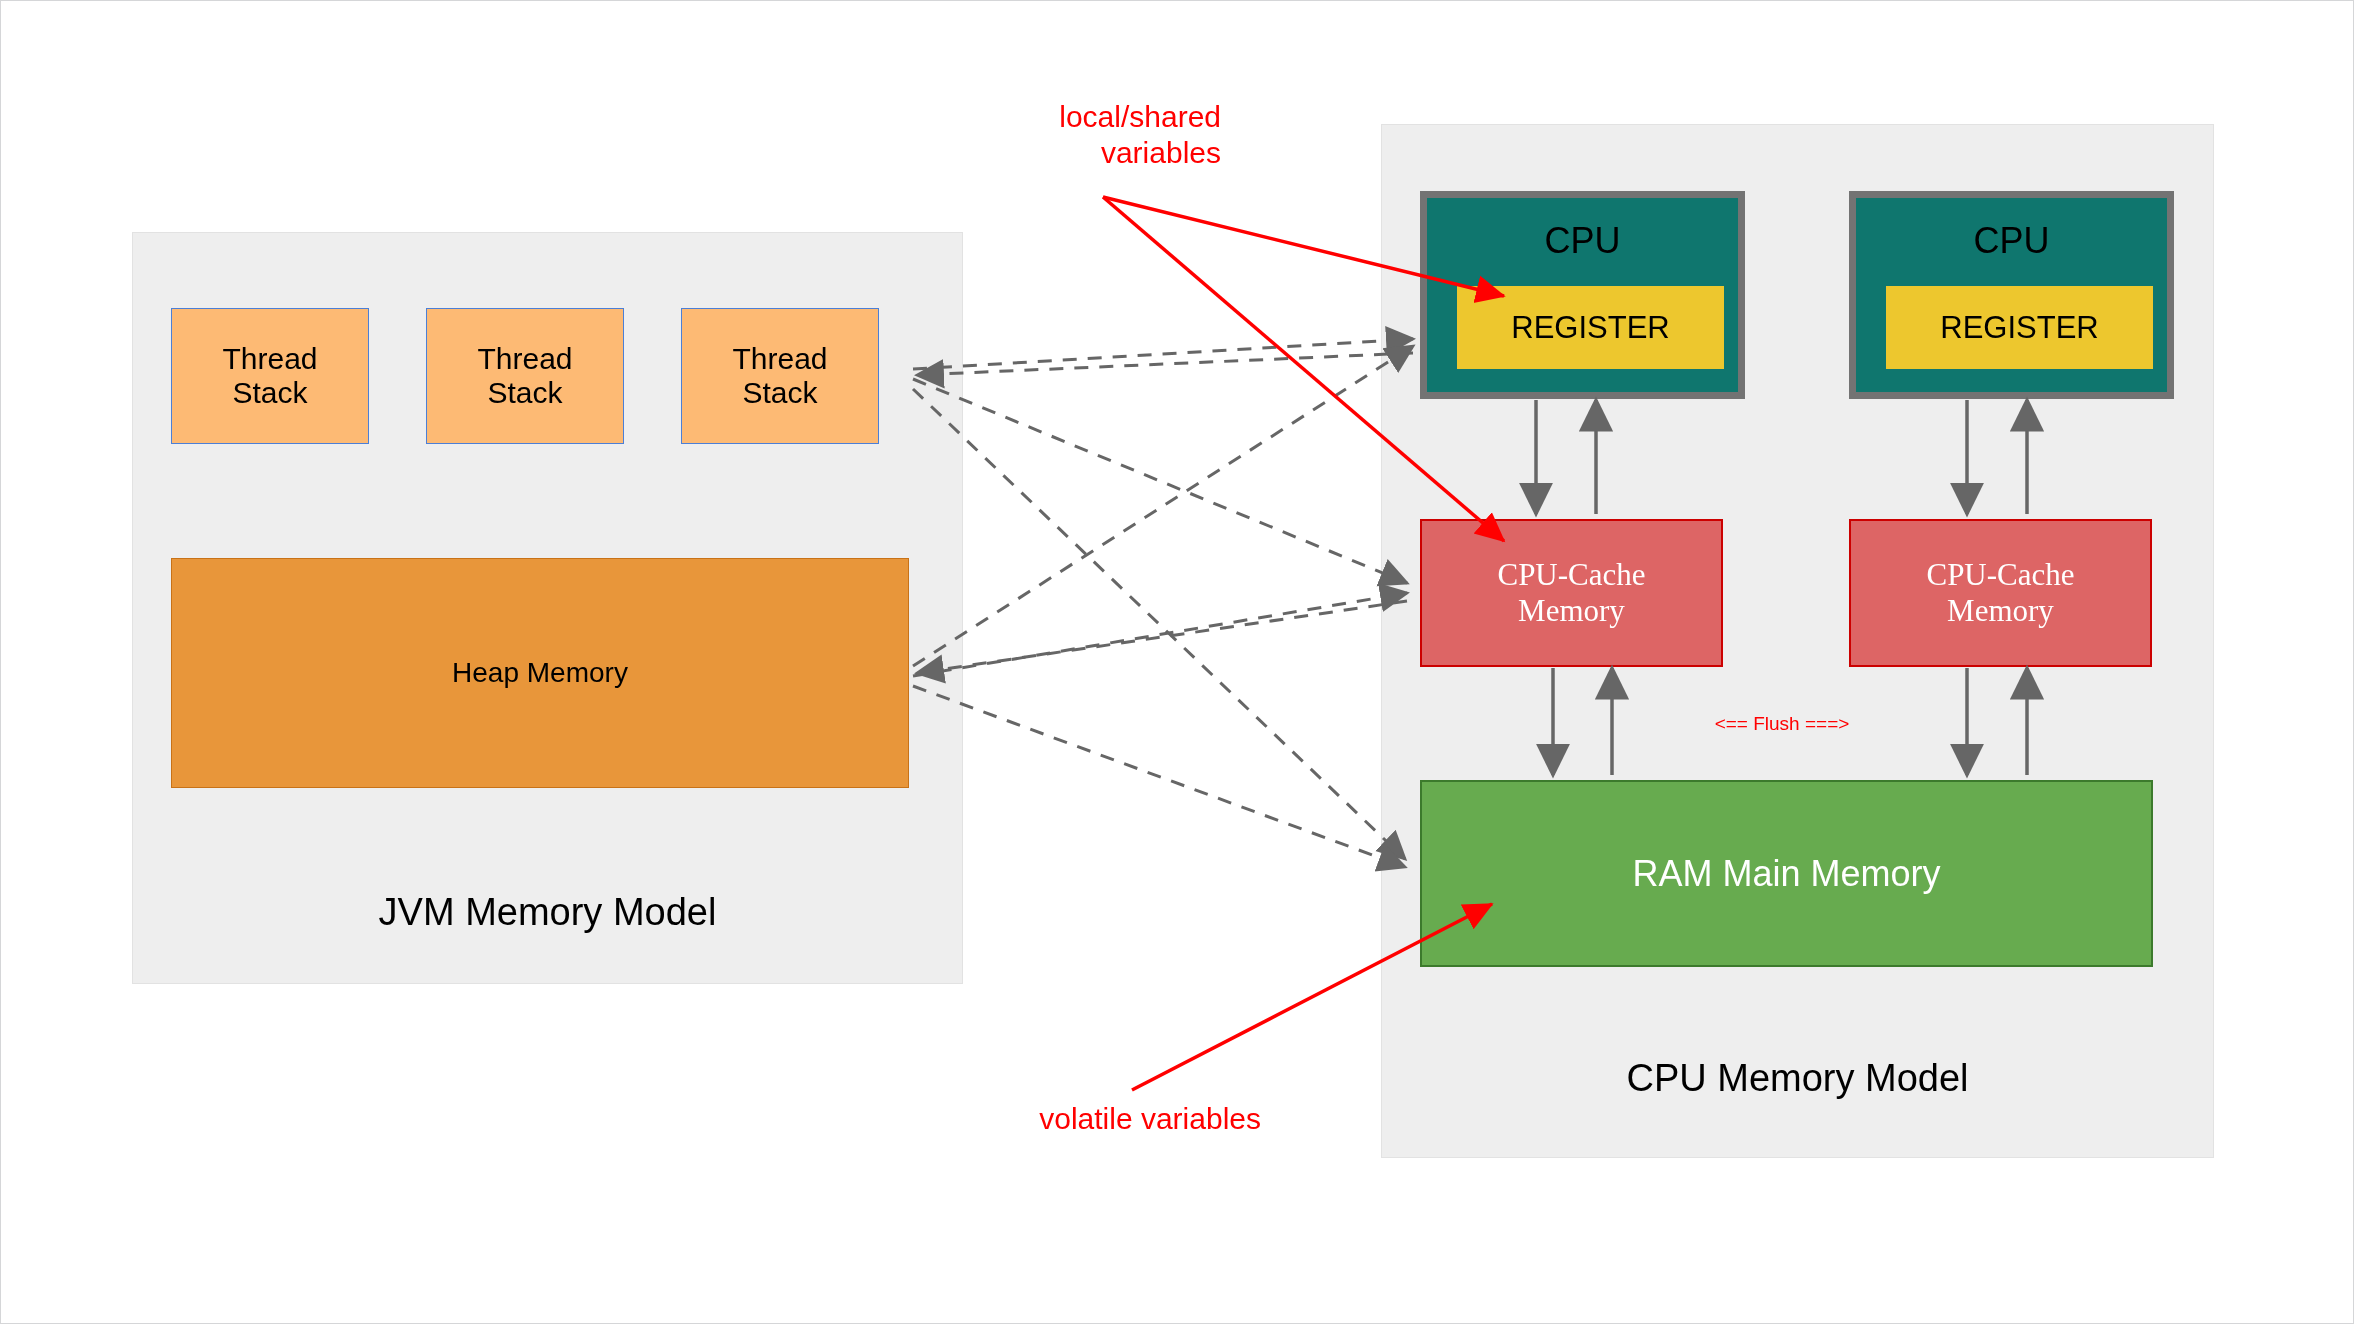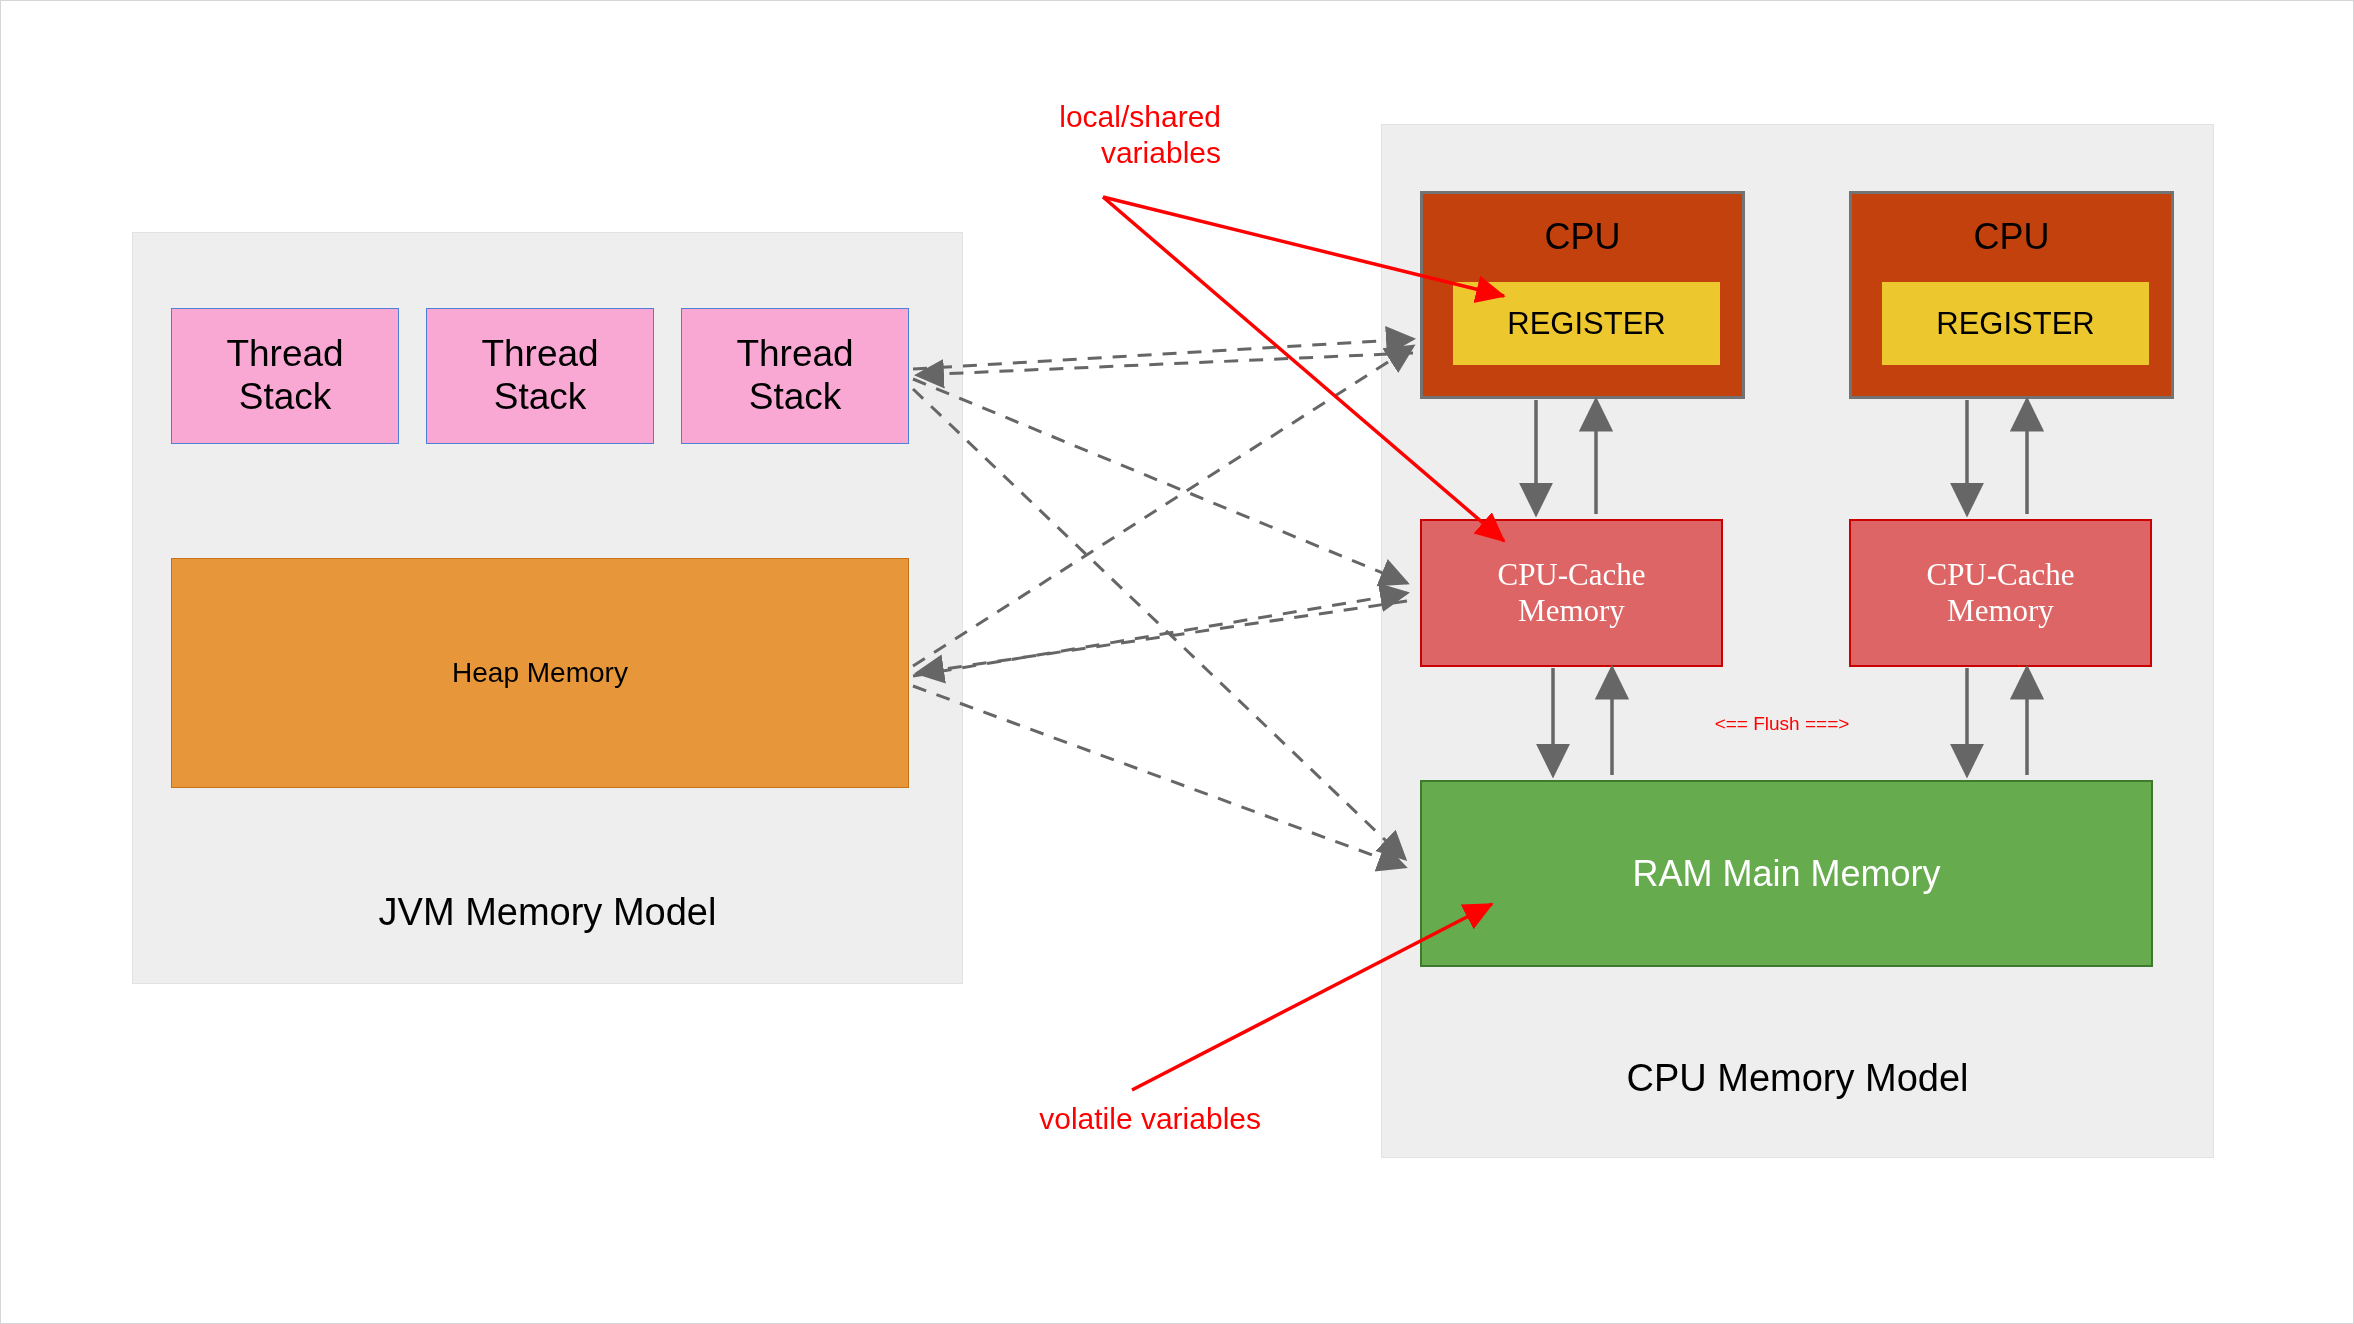--- a/index.html
+++ b/index.html
@@ -47,25 +47,25 @@
     box-sizing: border-box;
     display: flex;
     align-items: center;
     justify-content: center;
     text-align: center;
     line-height: 1.15;
   }
 
   
   .thread-stack {
-    background: #f9a8d4;
+    background: #fdba74;
     border: 1px solid #4c7fd6;
     color: #000000;
-    font-size: 37px;
-    width: 228px;
+    font-size: 30px;
+    width: 198px;
     height: 136px;
     top: 307px;
   }
   #thread-stack-1 { left: 170px; }
   #thread-stack-2 { left: 425px; }
   #thread-stack-3 { left: 680px; }
 
   
   #heap-memory {
     background: #e8963a;
@@ -73,22 +73,22 @@
     color: #000000;
     font-size: 28px;
     left: 170px;
     top: 557px;
     width: 738px;
     height: 230px;
   }
 
   
   .cpu-box {
-    background: #c2410c;
-    border: 3px solid #737373;
+    background: #0f766e;
+    border: 7px solid #737373;
     top: 190px;
     width: 325px;
     height: 208px;
   }
   #cpu-box-1 { left: 1419px; }
   #cpu-box-2 { left: 1848px; }
   .cpu-label {
     position: absolute;
     left: 0; right: 0;
     top: 22px;

